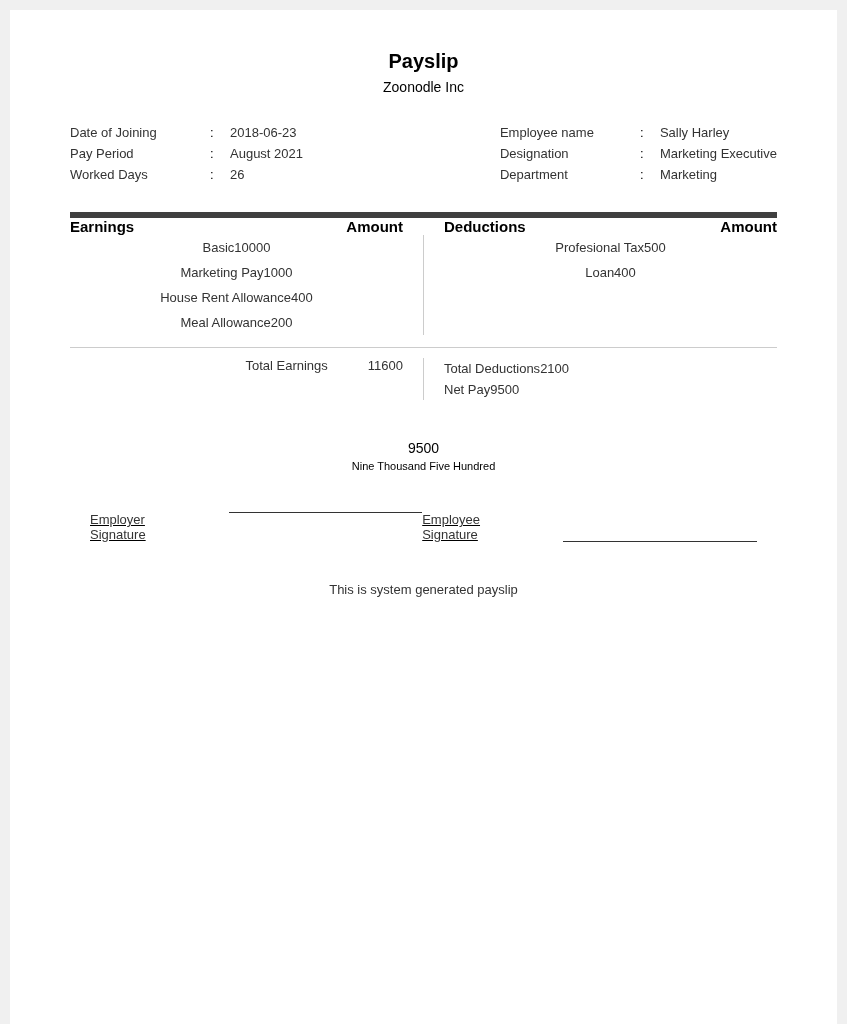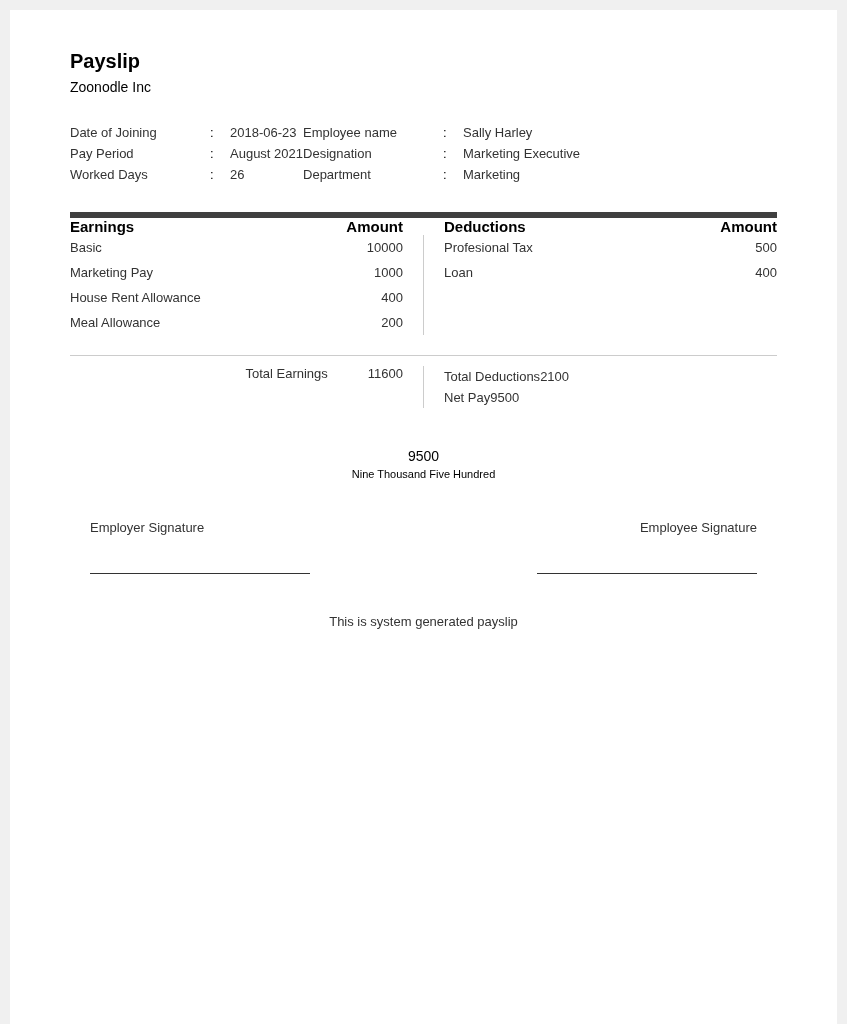--- a/index.html
+++ b/index.html
@@ -20,21 +20,21 @@
 
     .payslip-container {
       background: #ffffff;
       width: 847px;
       min-height: 1024px;
       padding: 40px 60px;
       position: relative;
     }
 
     .header {
-      text-align: left;
+      text-align: center;
       margin-bottom: 30px;
     }
 
     .header-title {
       font-size: 20px;
       font-weight: bold;
       margin-bottom: 6px;
     }
 
     .header-company {
@@ -42,20 +42,21 @@
       margin-bottom: 4px;
     }
 
     .header-address {
       font-size: 14px;
       line-height: 1.5;
     }
 
     .employee-info {
       display: flex;
+      justify-content: space-between;
       margin-top: 30px;
       margin-bottom: 30px;
     }
 
     .info-left, .info-right {
       display: flex;
       flex-direction: column;
       gap: 6px;
     }
 
@@ -104,37 +105,37 @@
       padding-right: 20px;
     }
 
     .deductions-section {
       flex: 1;
       padding-left: 20px;
     }
 
     .table-row-item {
       display: flex;
-      justify-content: space-between;
+      justify-content: center;
       padding: 5px 0;
       font-size: 13px;
     }
 
     .row-label {
       color: #333;
     }
 
     .row-amount {
       color: #333;
       text-align: right;
     }
 
     .totals-section {
       display: flex;
-      margin-top: 20px;
+      margin-top: 12px;
       border-top: 1px solid #ccc;
       padding-top: 10px;
     }
 
     .earnings-total {
       flex: 1;
       padding-right: 20px;
       border-right: 1px solid #ccc;
       display: flex;
       justify-content: flex-end;
@@ -181,23 +182,24 @@
 
     .signature-section {
       display: flex;
       justify-content: space-between;
       margin-top: 40px;
       padding: 0 20px;
     }
 
     .signature-block {
       display: flex;
-      flex-direction: column;
+      flex-direction: row;
       align-items: flex-start;
       gap: 38px;
+      text-decoration: underline;
     }
 
     .signature-label {
       font-size: 13px;
       color: #333;
     }
 
     .signature-line {
       width: 220px;
       border-bottom: 1px solid #333;

